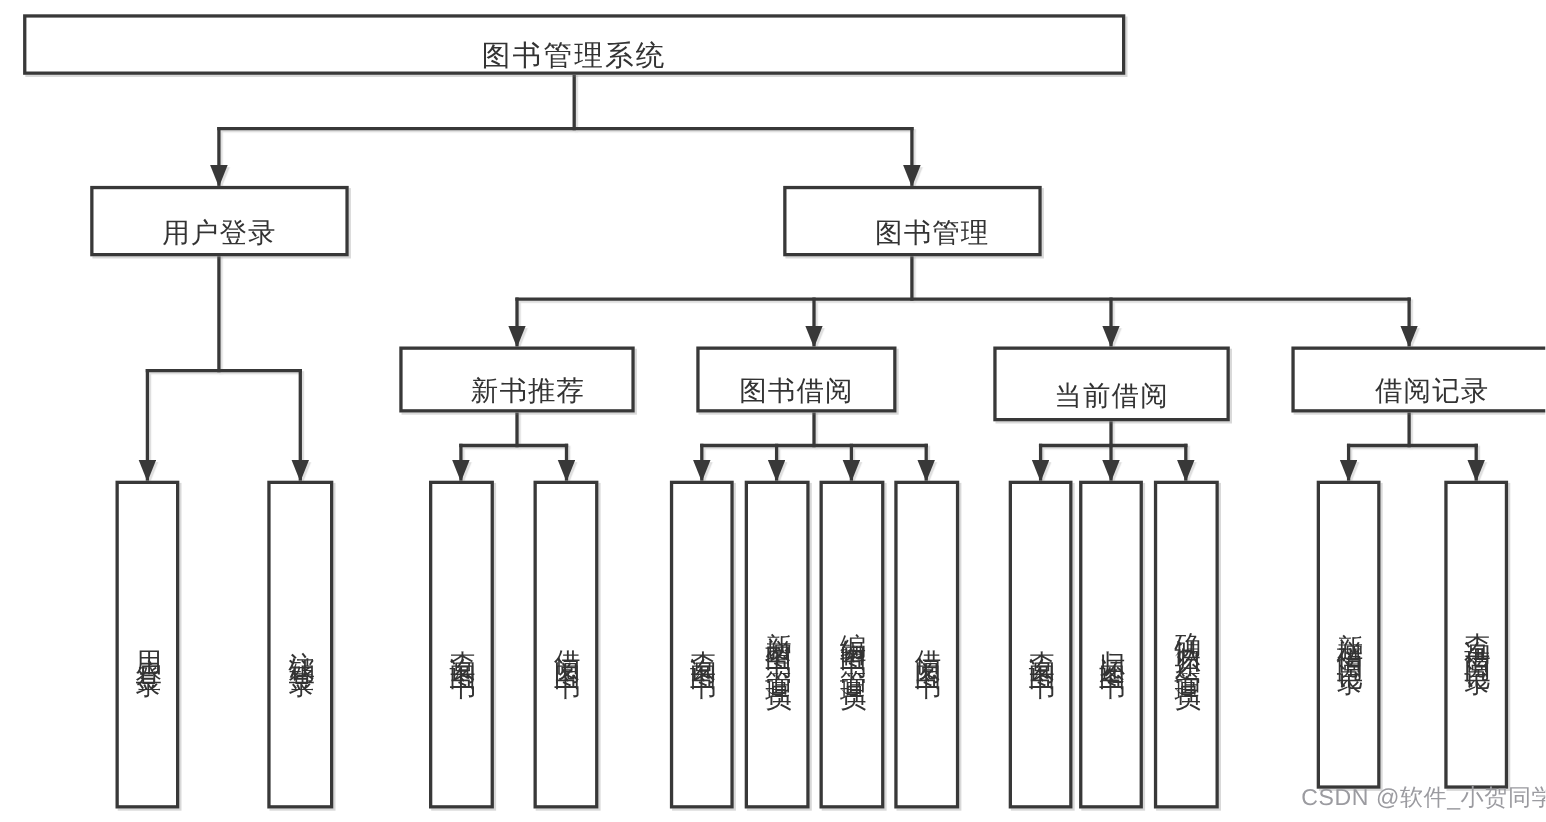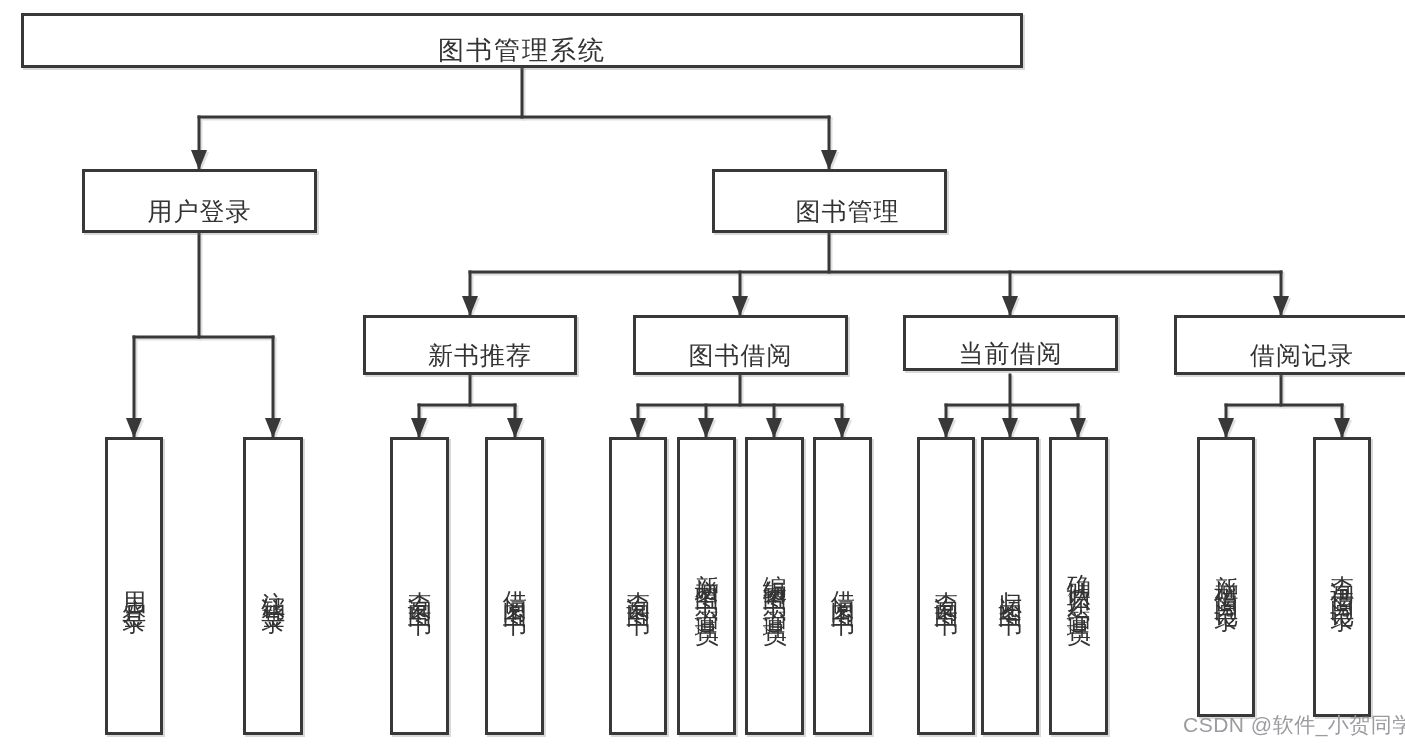--- a/index.html
+++ b/index.html
@@ -87,24 +87,24 @@
   <div class="box" style="left:82px;top:169px;width:235px;height:64px;">
     <span class="hlabel">用户登录</span>
   </div>
   <div class="box" style="left:712px;top:169px;width:235px;height:64px;padding-left:36px;">
     <span class="hlabel">图书管理</span>
   </div>
 
   <div class="box" style="left:363px;top:315px;width:214px;height:60px;padding-left:20px;">
     <span class="hlabel">新书推荐</span>
   </div>
-  <div class="box" style="left:633px;top:315px;width:215px;height:60px;">
+  <div class="box" style="left:633px;top:315px;width:182px;height:60px;">
     <span class="hlabel">图书借阅</span>
   </div>
-  <div class="box" style="left:903px;top:315px;width:215px;height:56px;">
+  <div class="box" style="left:903px;top:315px;width:215px;height:68px;">
     <span class="hlabel">当前借阅</span>
   </div>
   <div class="box" style="left:1174px;top:315px;width:256px;height:60px;">
     <span class="hlabel">借阅记录</span>
   </div>
 
   <div class="box vbox" style="left:105px;top:437px;width:58px;height:298px;">
     <span>用户登录</span>
   </div>
   <div class="box vbox" style="left:243px;top:437px;width:60px;height:298px;">

